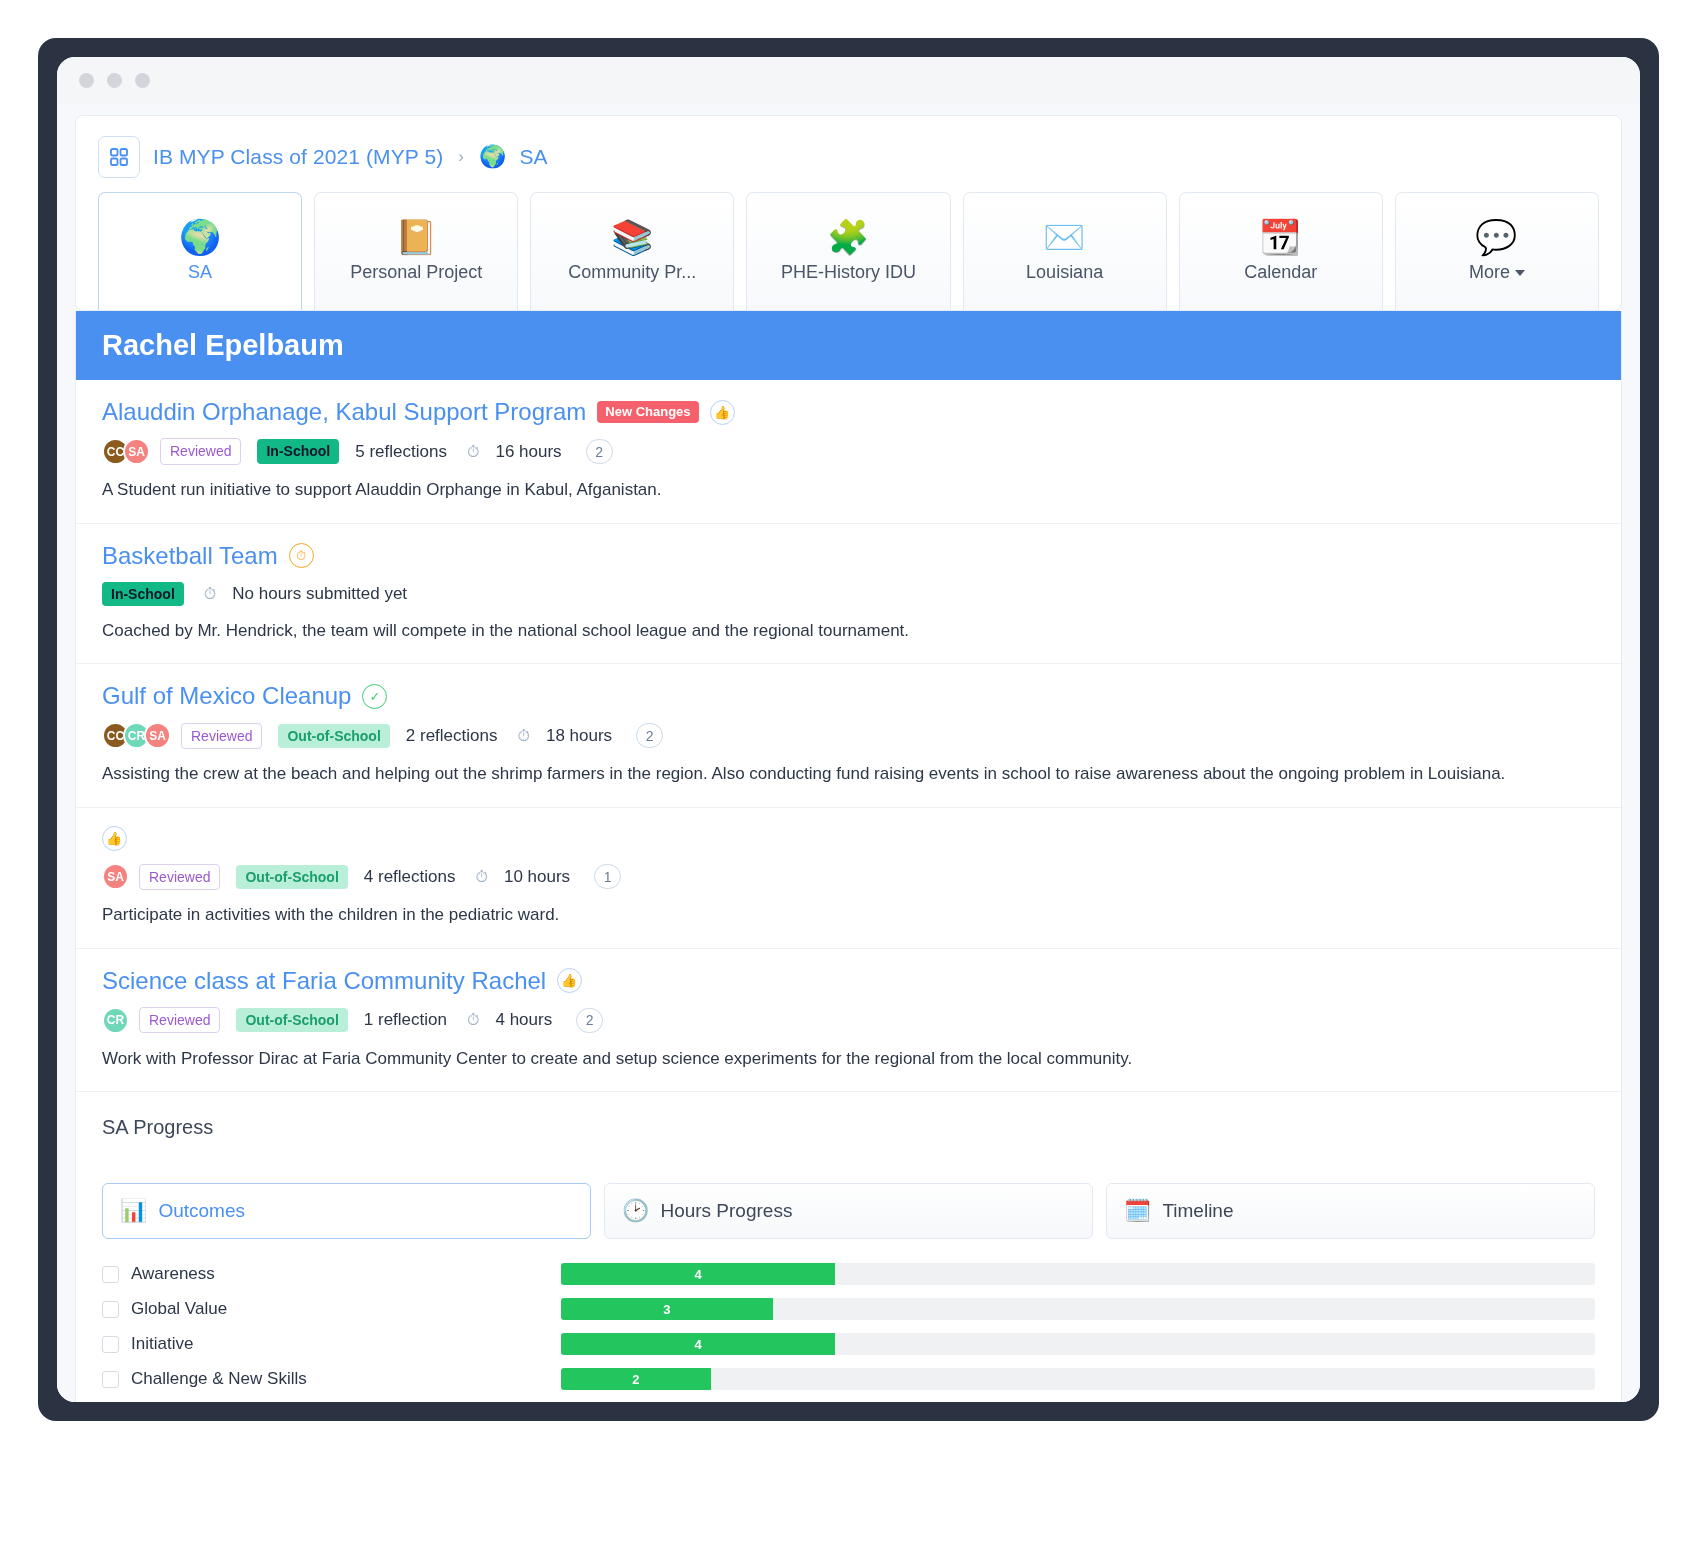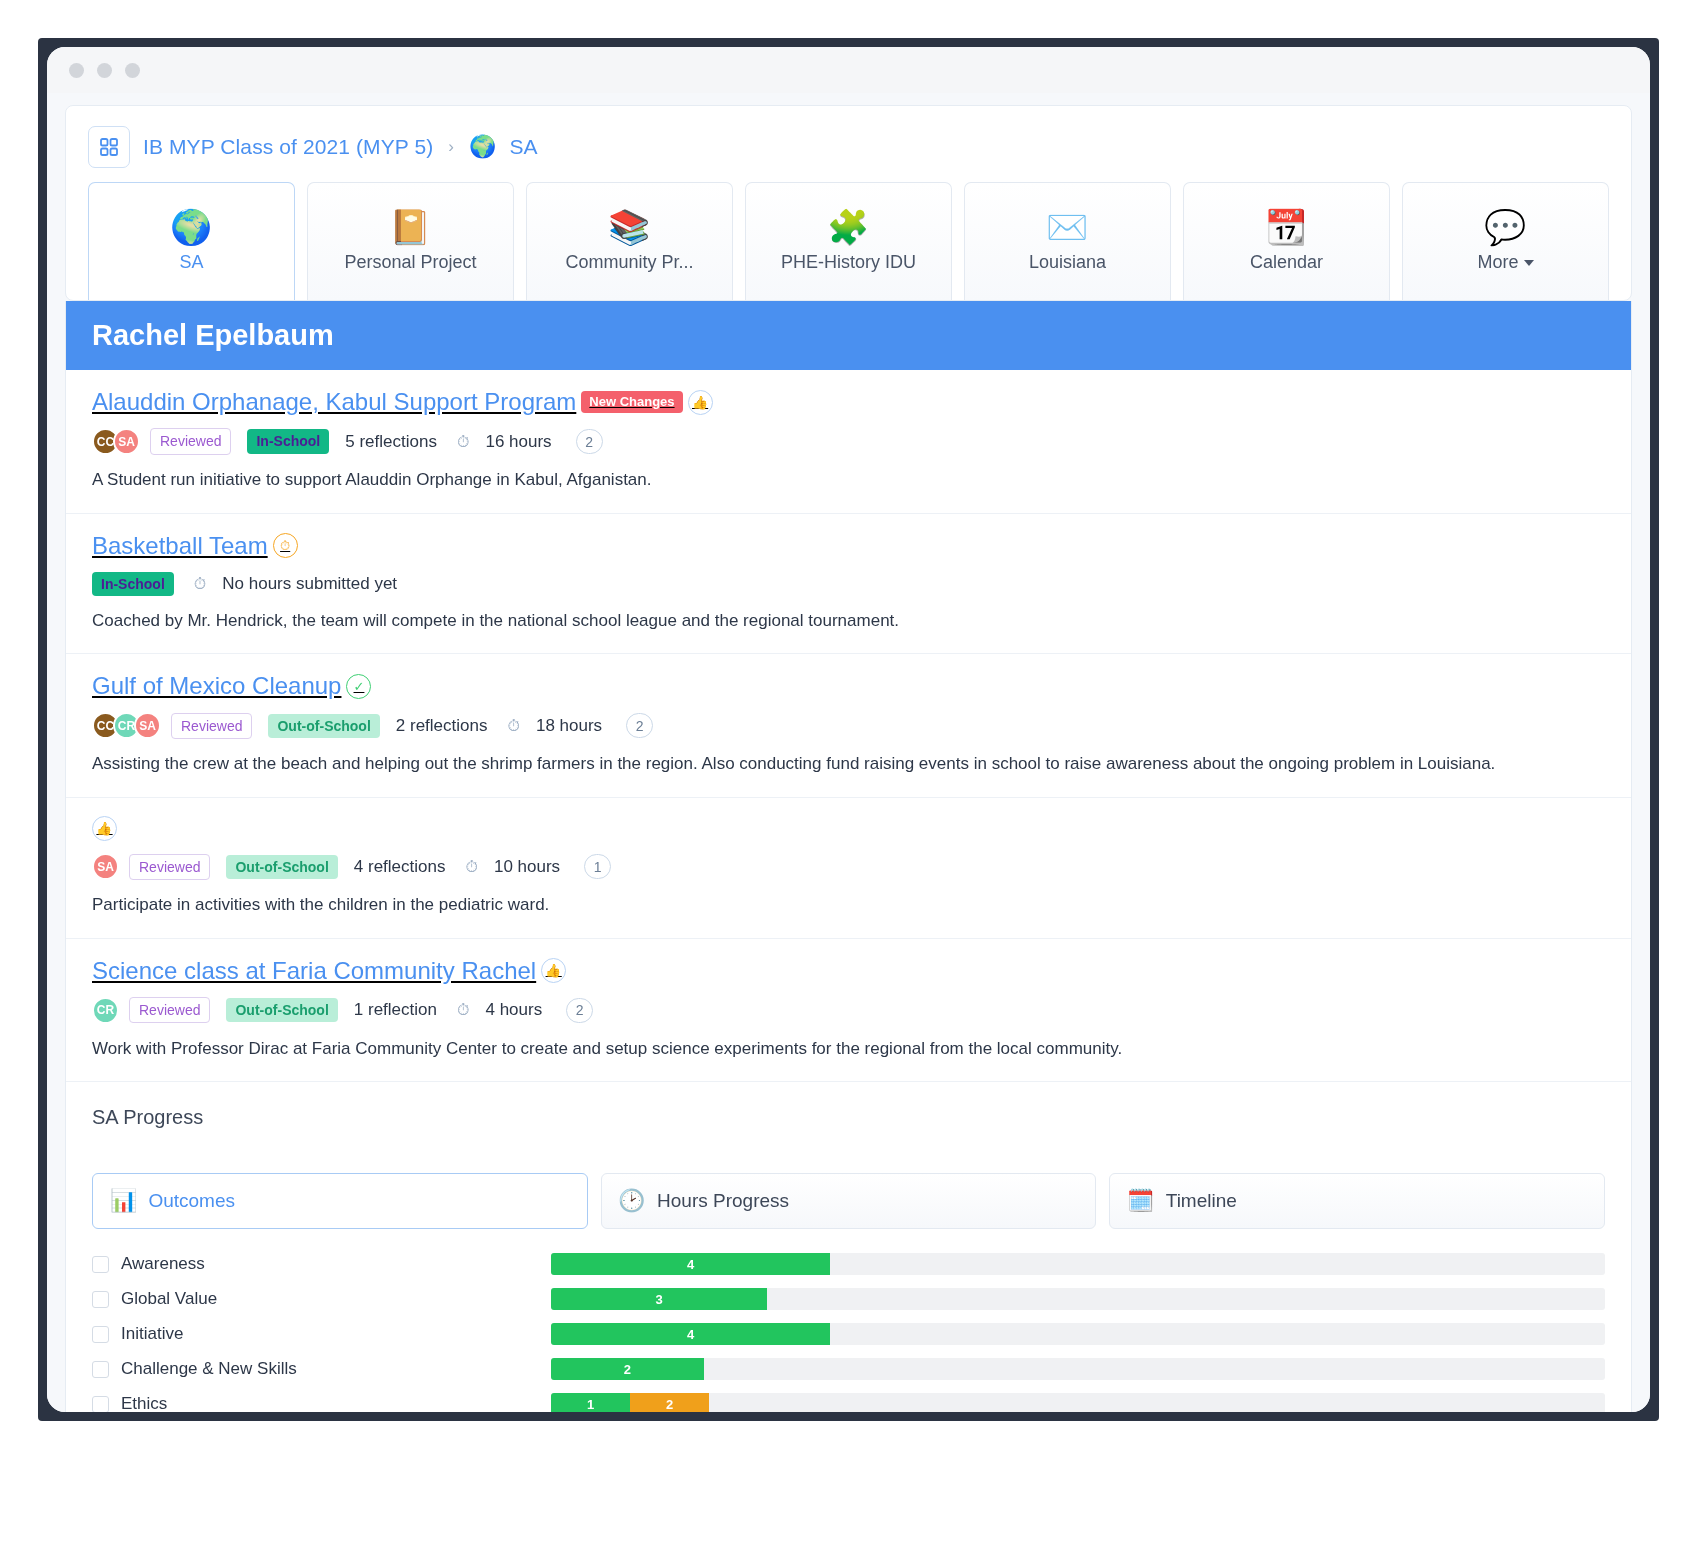--- a/index.html
+++ b/index.html
@@ -13,22 +13,22 @@
     position: relative;
     width: 1697px; height: 1561px;
     background: #ffffff;
   }
   
   .window {
     position: absolute;
     left: 38px; top: 38px;
     width: 1621px; height: 1383px;
     background: #2b3342;
-    border-radius: 4px;
-    padding: 9px;
+    border-radius: 18px;
+    padding: 19px;
   }
   .window-inner {
     width: 100%; height: 100%;
     background: #fafbfc;
     border-radius: 18px;
     overflow: hidden;
     display: flex;
     flex-direction: column;
   }
   .titlebar {
@@ -115,21 +115,21 @@
   .student-header {
     background: #4a90f0;
     padding: 18px 26px;
   }
   .student-name { color: #ffffff; font-size: 29px; font-weight: bold; }
 
   .activity {
     padding: 18px 26px 20px 26px;
     border-bottom: 1px solid #edf1f6;
   }
-  .act-title-row { display: flex; align-items: center; gap: 5px; flex-wrap: wrap; text-decoration: underline; }
+  .act-title-row { display: flex; align-items: center; gap: 11px; flex-wrap: wrap; }
   .act-title { color: #4a90f0; font-size: 24px; font-weight: 500; }
   .pill-new {
     background: #f4606c; color: #fff; font-size: 13px; font-weight: bold;
     padding: 3px 8px; border-radius: 4px; line-height: 1.2;
   }
   .icon-circle {
     width: 25px; height: 25px; border-radius: 50%;
     border: 1.6px solid #b9d3f4;
     display: inline-flex; align-items: center; justify-content: center;
     color: #7aa9e8; font-size: 13px;
@@ -149,21 +149,21 @@
     border: 2px solid #fff; margin-right: -6px;
   }
   .avatar.cc { background: #8a5a1e; }
   .avatar.cr { background: #6fd8b8; }
   .avatar.sa { background: #f4827f; }
   .badge {
     font-size: 14px; padding: 3px 9px; border-radius: 4px; line-height: 1.3;
     white-space: nowrap;
   }
   .badge.reviewed { background: #fff; color: #9b59d0; border: 1px solid #ddd0ef; }
-  .badge.in-school { background: #12b886; color: #4c1d95; font-weight: bold; }
+  .badge.in-school { background: #12b886; color: #0f172a; font-weight: bold; }
   .badge.out-school { background: #b9eed8; color: #1a9e6d; font-weight: bold; }
   .meta-text { font-size: 17px; color: #2d3748; }
   .clock-ico { color: #8fa3bb; font-size: 16px; margin-left: 4px; }
   .bubble {
     min-width: 27px; height: 25px; padding: 0 7px;
     border: 1.4px solid #ccd9e8; border-radius: 13px;
     color: #6b7e95; font-size: 14px;
     display: inline-flex; align-items: center; justify-content: center;
     margin-left: 8px; position: relative;
   }

